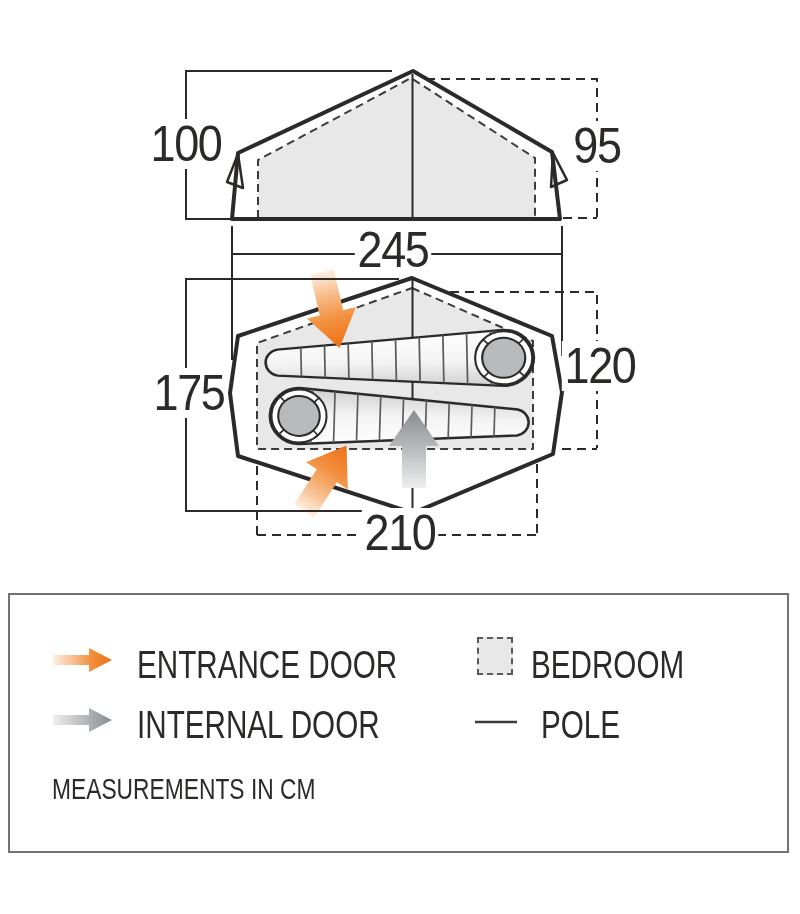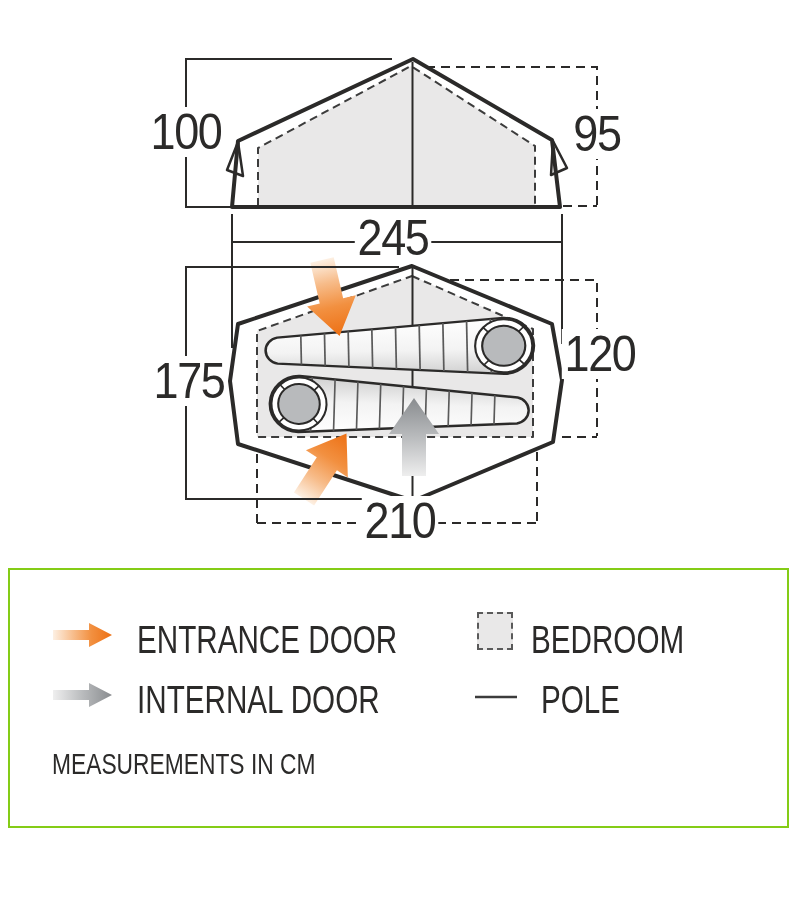--- a/index.html
+++ b/index.html
@@ -1,32 +1,32 @@
 <!DOCTYPE html>
 <html><head>
 <meta charset="utf-8">
 <style>
   html,body{margin:0;padding:0;background:#ffffff;}
   body{width:800px;height:914px;position:relative;font-family:"Liberation Sans",sans-serif;}
   .page{position:absolute;inset:0;background:#fff;}
-  .diagram{position:absolute;left:0;top:4px;width:800px;height:570px;}
+  .diagram{position:absolute;left:0;top:16px;width:800px;height:570px;}
   .diagram svg{position:absolute;left:0;top:0;}
   .dim-label{
     position:absolute;
     transform:translate(-50%,-50%) scaleX(.9);
     background:#ffffff;
     padding:0 3px;
     font-size:50px;line-height:1;
     letter-spacing:-1.5px;
     color:#2b2a29;
     white-space:nowrap;
   }
   .legend-box{
-    position:absolute;left:8px;top:568px;width:777px;height:256px;
-    border:2px solid #84cc16;background:#ffffff;
+    position:absolute;left:8px;top:593px;width:777px;height:256px;
+    border:2px solid #737373;background:#ffffff;
   }
   .leg-label{
     position:absolute;
     font-size:38px;line-height:1;
     color:#2b2a29;
     transform:scaleX(.78);transform-origin:0 0;
     white-space:nowrap;
   }
   .leg-note{
     position:absolute;

